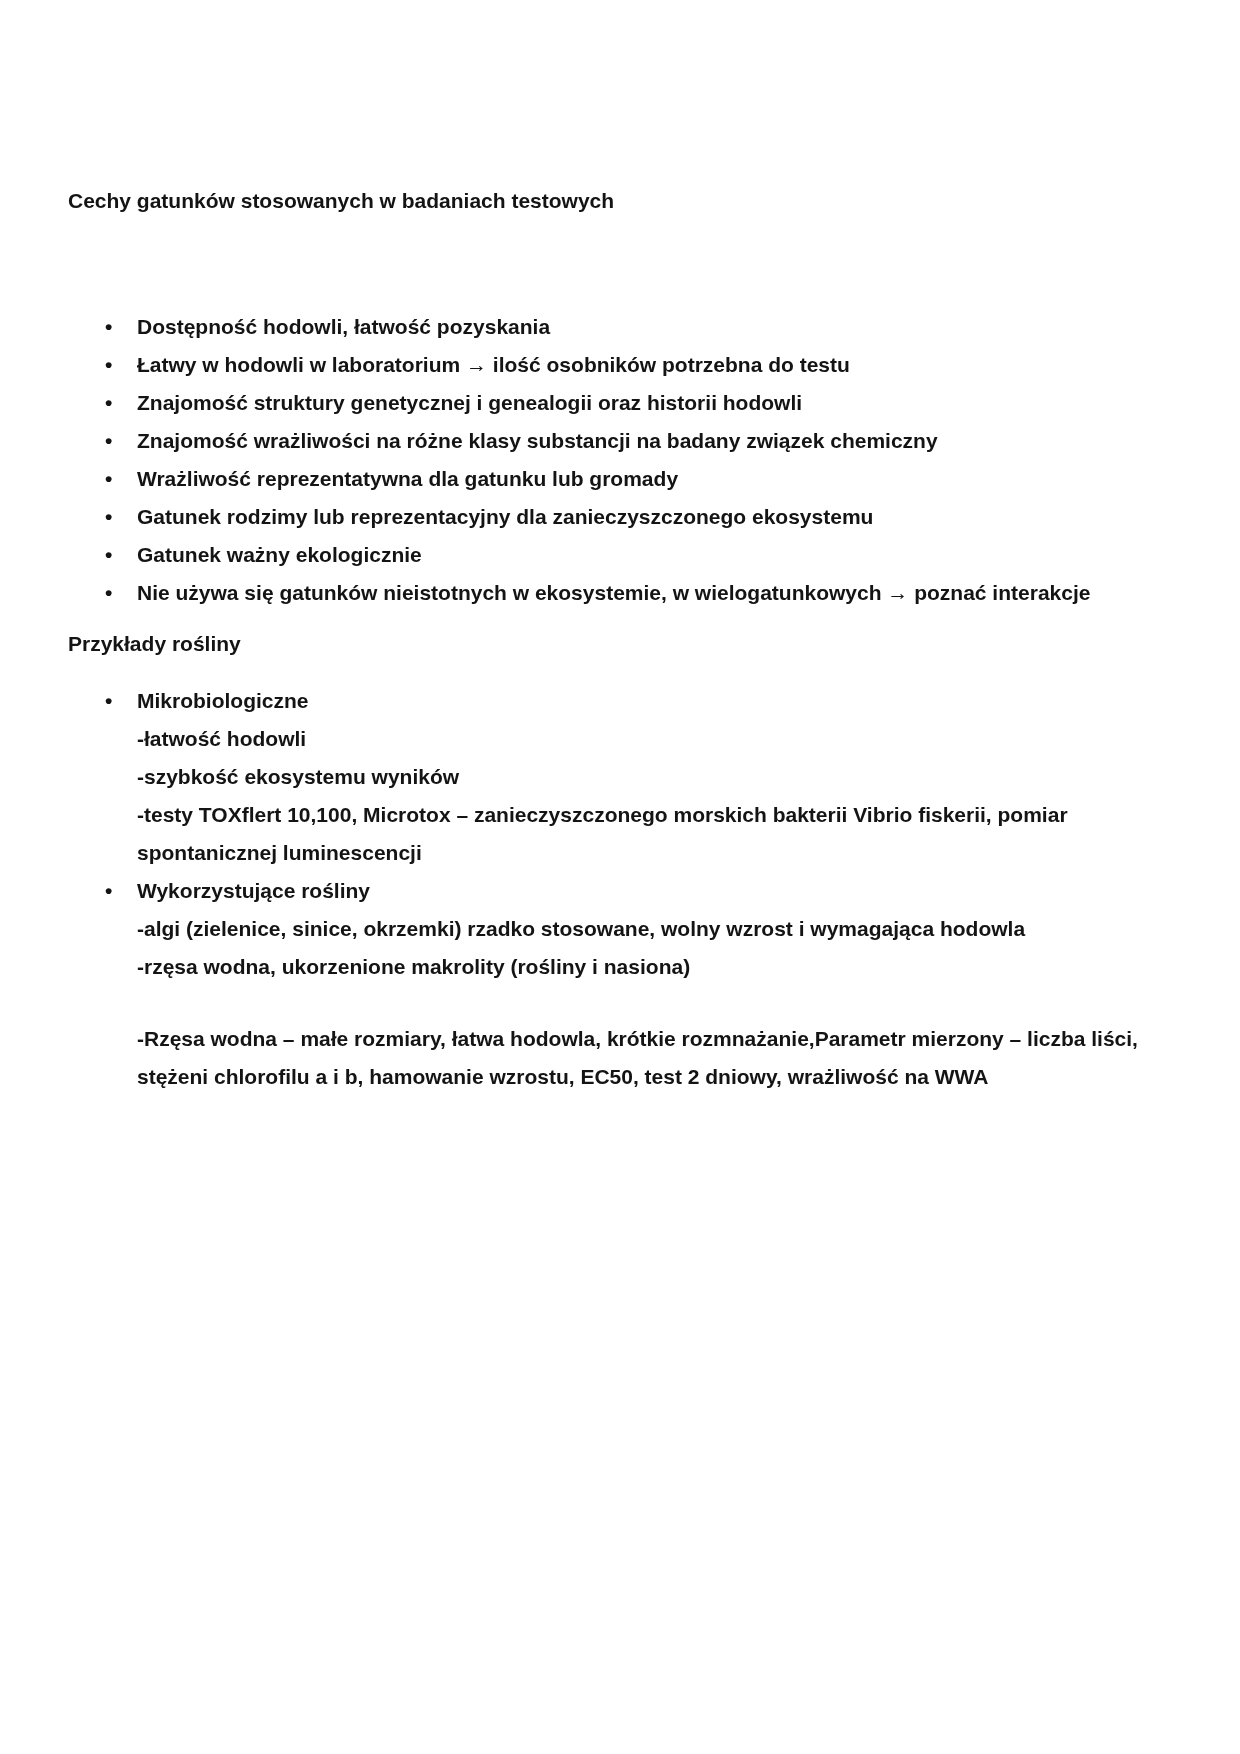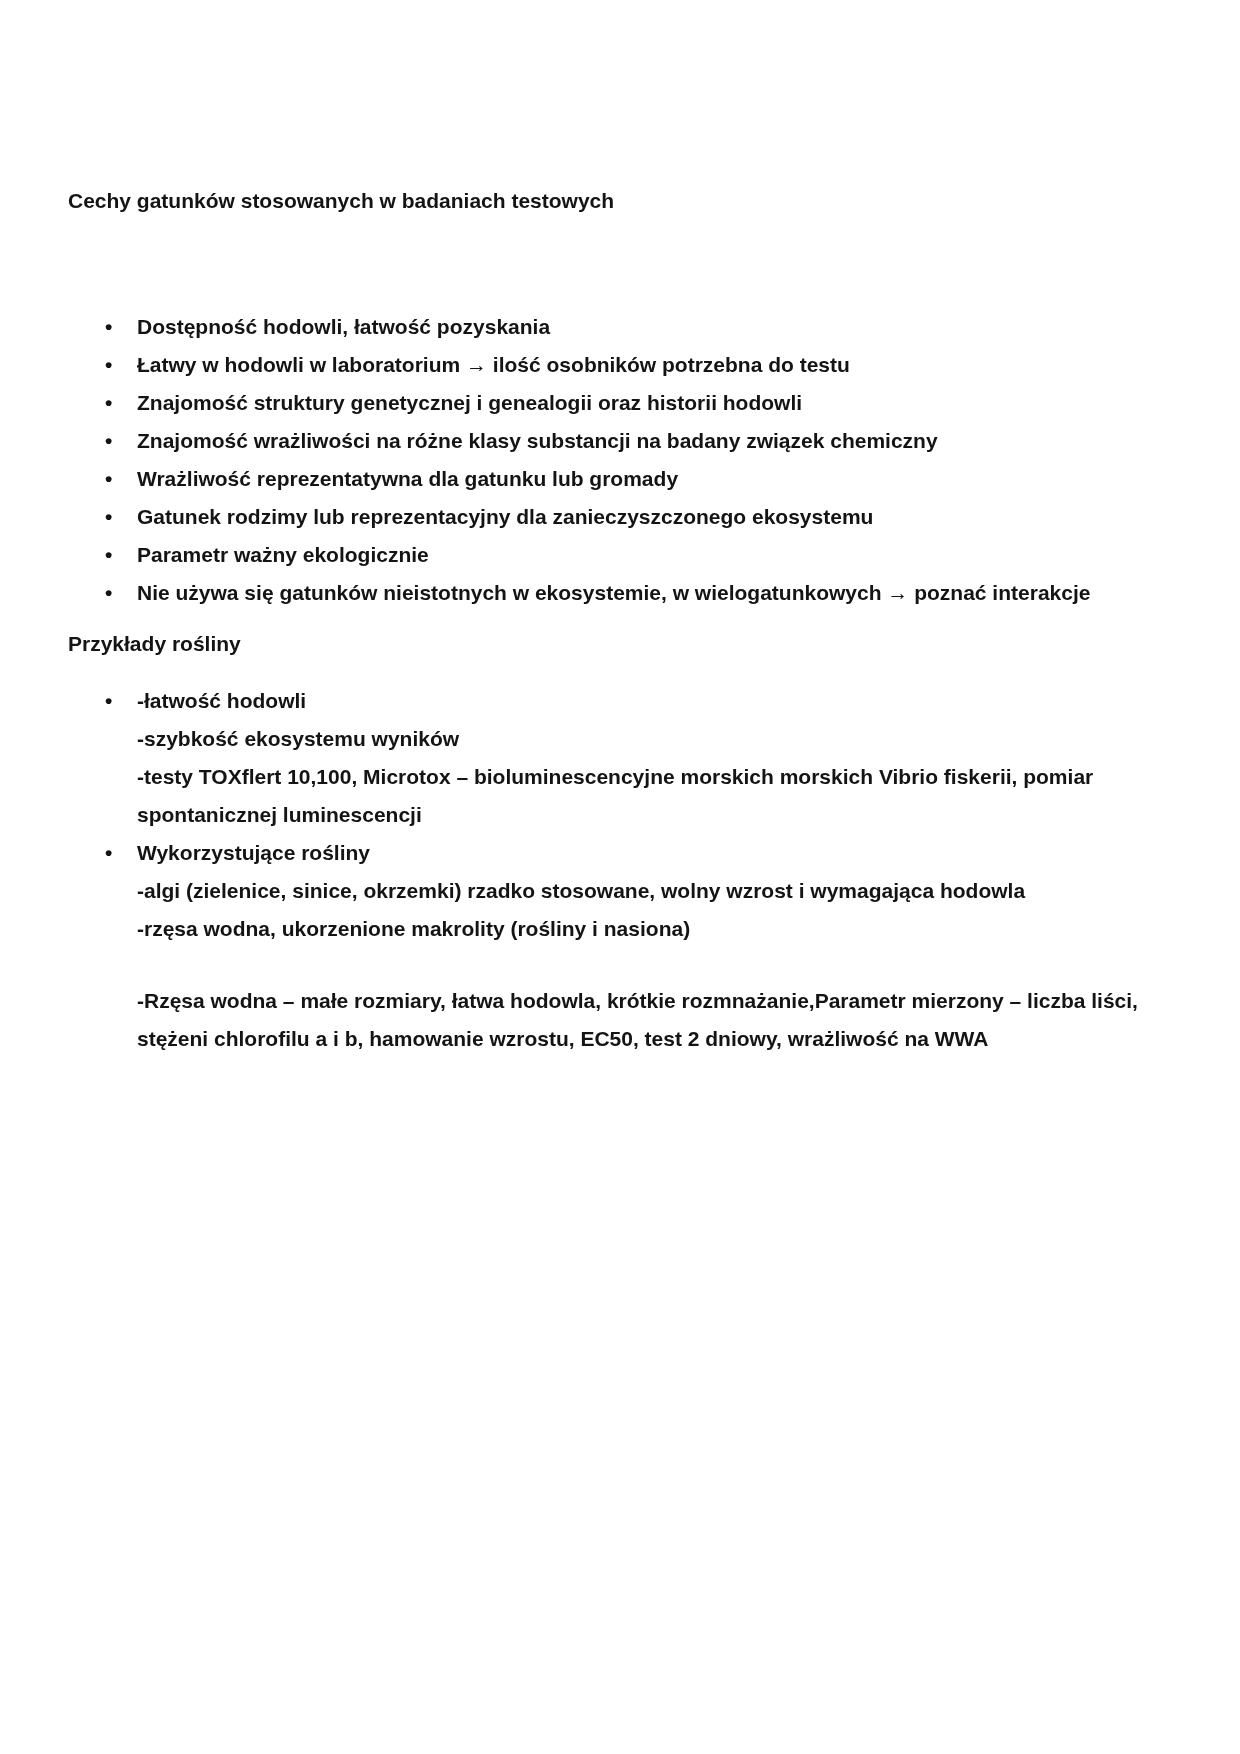--- a/index.html
+++ b/index.html
@@ -62,37 +62,38 @@
     <li class="bullet-item">
       <span class="bullet-glyph">•</span>
       <span class="bullet-body">Wrażliwość reprezentatywna dla gatunku lub gromady</span>
     </li>
     <li class="bullet-item">
       <span class="bullet-glyph">•</span>
       <span class="bullet-body">Gatunek rodzimy lub reprezentacyjny dla zanieczyszczonego ekosystemu</span>
     </li>
     <li class="bullet-item">
       <span class="bullet-glyph">•</span>
-      <span class="bullet-body">Parametr ważny ekologicznie</span>
+      <span class="bullet-body">Gatunek ważny ekologicznie</span>
     </li>
     <li class="bullet-item">
       <span class="bullet-glyph">•</span>
       <span class="bullet-body">Nie używa się gatunków nieistotnych w ekosystemie, w wielogatunkowych → poznać interakcje</span>
     </li>
   </ul>
 
   <p class="section-heading">Przykłady rośliny</p>
 
   <ul class="bullets">
     <li class="bullet-item">
       <span class="bullet-glyph">•</span>
       <span class="bullet-body">
+        <span style="display:block">Mikrobiologiczne</span>
         <span style="display:block">-łatwość hodowli</span>
         <span style="display:block">-szybkość ekosystemu wyników</span>
-        <span style="display:block">-testy  TOXflert 10,100, Microtox – bioluminescencyjne morskich morskich Vibrio fiskerii, pomiar spontanicznej luminescencji</span>
+        <span style="display:block">-testy  TOXflert 10,100, Microtox – zanieczyszczonego morskich bakterii Vibrio fiskerii, pomiar spontanicznej luminescencji</span>
       </span>
     </li>
     <li class="bullet-item">
       <span class="bullet-glyph">•</span>
       <span class="bullet-body">
         <span style="display:block">Wykorzystujące rośliny</span>
         <span style="display:block">-algi (zielenice, sinice, okrzemki) rzadko stosowane, wolny wzrost i wymagająca hodowla</span>
         <span style="display:block">-rzęsa wodna, ukorzenione makrolity (rośliny i nasiona)</span>
       </span>
     </li>

